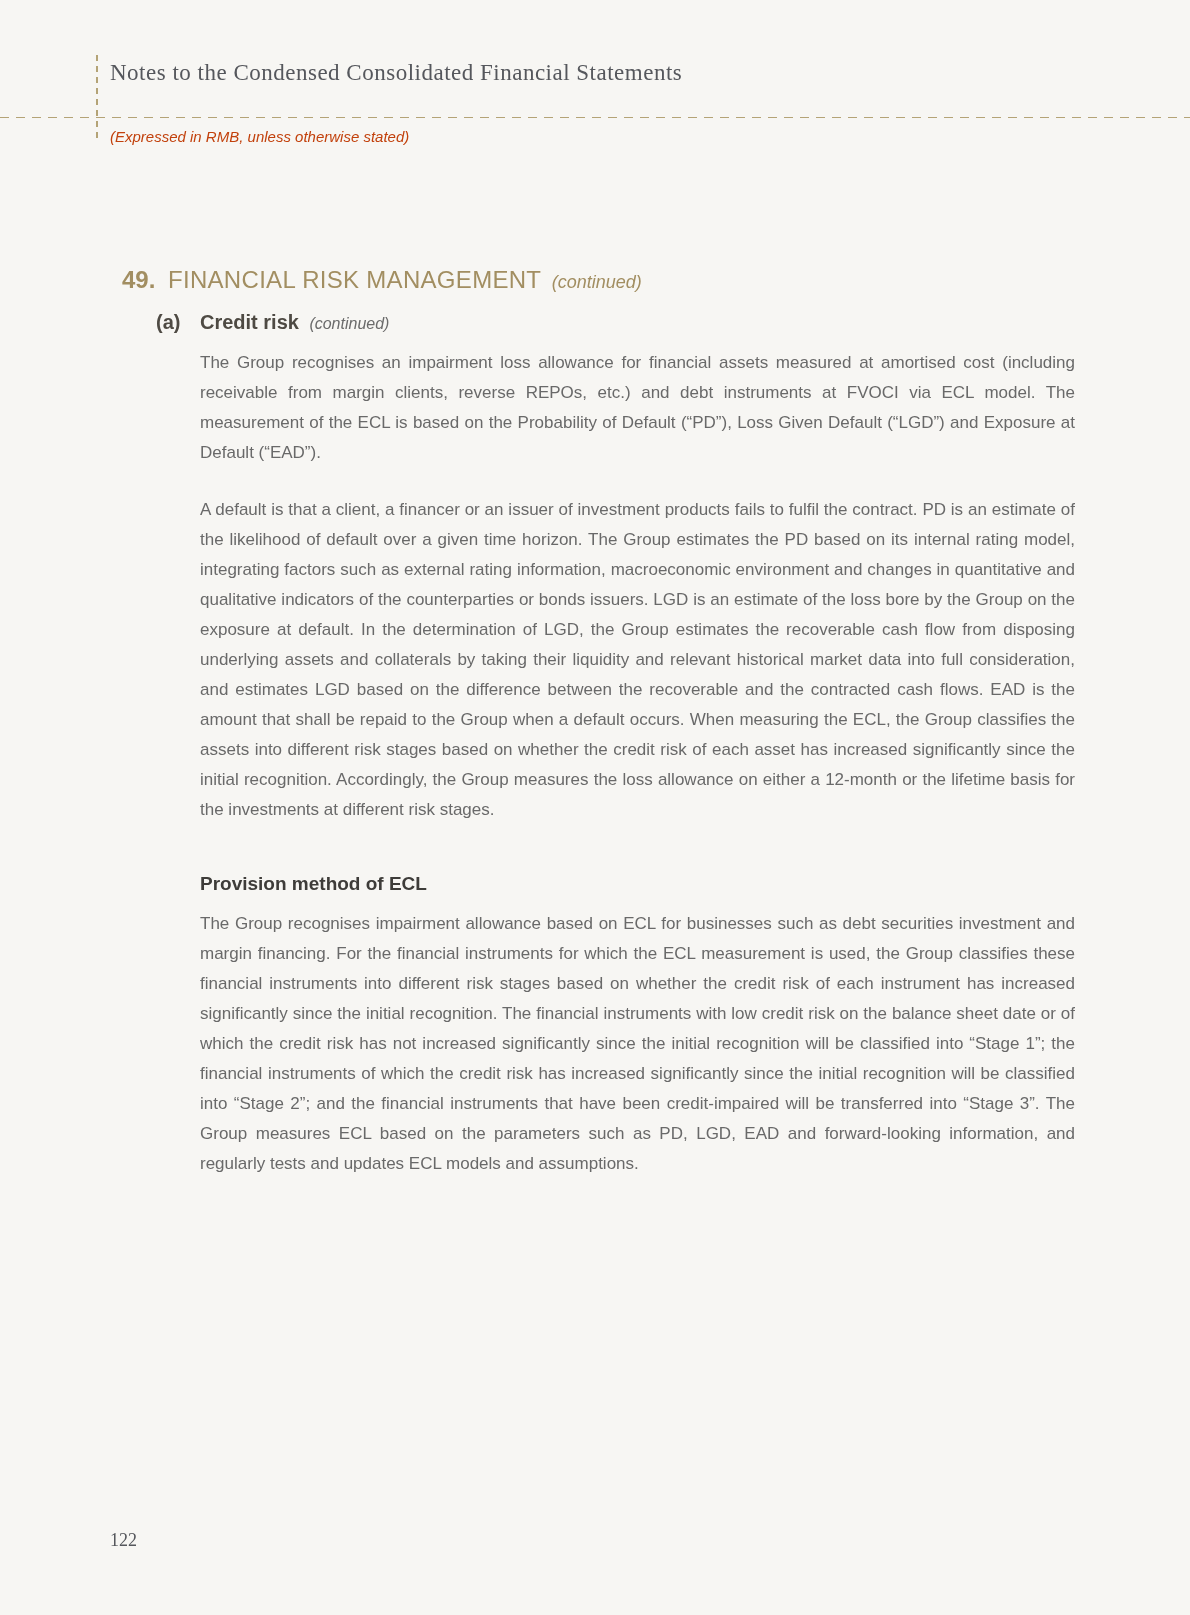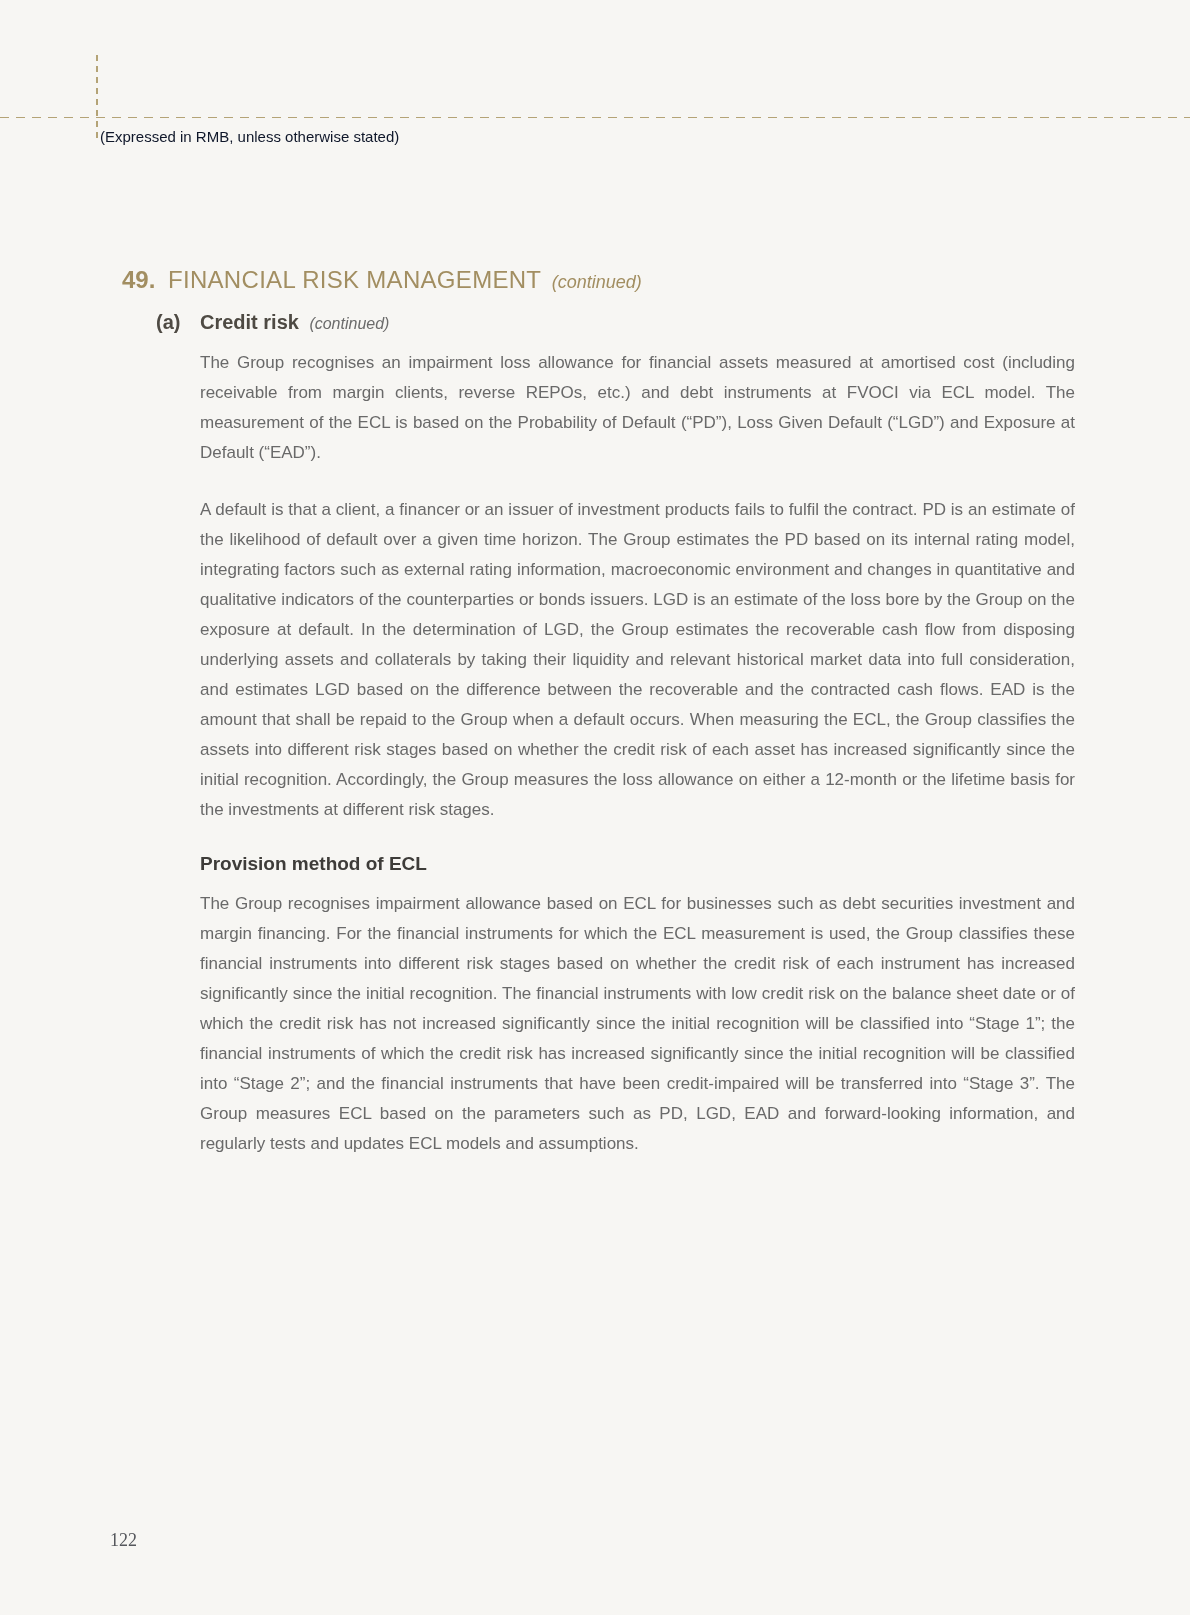--- a/index.html
+++ b/index.html
@@ -38,24 +38,25 @@
     position: absolute;
     left: 110px;
     top: 60px;
     font-family: "Liberation Serif", "DejaVu Serif", serif;
     font-size: 23px;
     letter-spacing: 0.5px;
     color: #55575c;
   }
   .doc-subtitle {
     position: absolute;
-    left: 100px;
+    left: 110px;
     top: 128px;
+    font-style: italic;
     font-size: 15px;
-    color: #0f172a;
+    color: #c2410c;
   }
 
   .content {
     position: absolute;
     left: 110px;
     top: 266px;
     width: 965px;
   }
 
   .section-heading {
@@ -112,21 +113,21 @@
     width: 875px;
   }
   .block h3 {
     margin: 0;
     padding: 0;
     font-size: 19px;
     font-weight: bold;
     color: #3e3c39;
   }
   .block-1 h3 { margin-top: 24px; }
-  .block-2 h3 { margin-top: 28px; }
+  .block-2 h3 { margin-top: 48px; }
   .block p {
     margin: 14px 0 0 0;
     font-size: 17px;
     line-height: 30px;
     text-align: justify;
     color: #696969;
   }
   .block p + p { margin-top: 27px; }
 
   .page-number {
@@ -137,20 +138,21 @@
     font-size: 18px;
     color: #55575c;
   }
 </style>
 </head>
 <body>
 
 <div class="page">
 
   <div class="vline"></div>
+  <div class="doc-title">Notes to the Condensed Consolidated Financial Statements</div>
   <div class="hline"></div>
   <div class="doc-subtitle">(Expressed in RMB, unless otherwise stated)</div>
 
   <main class="content">
 
     <div class="section-heading">
       <span class="sec-num">49.</span>
       <span class="sec-title">FINANCIAL RISK MANAGEMENT</span>
       <span class="sec-cont">(continued)</span>
     </div>

